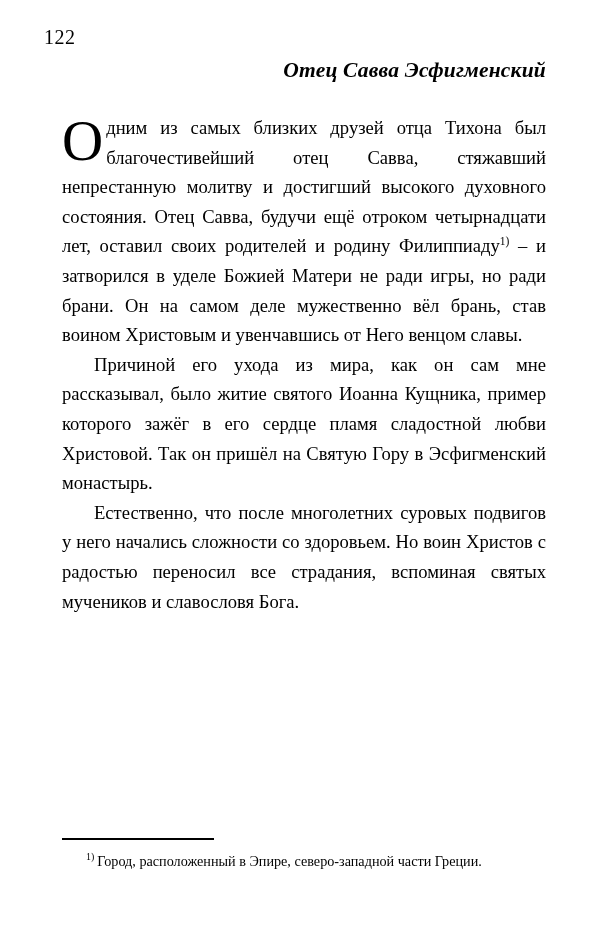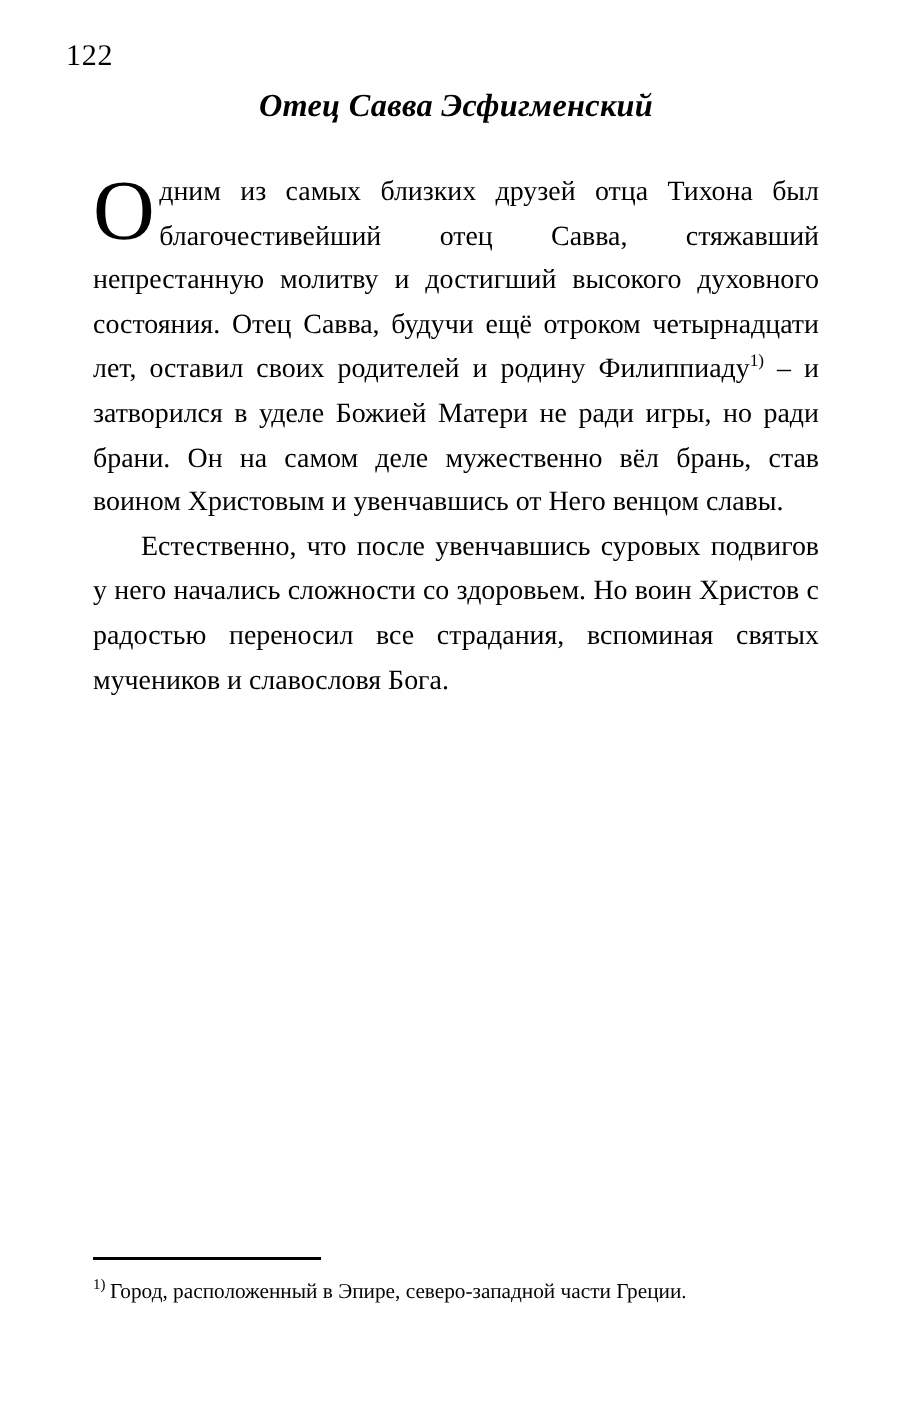--- a/index.html
+++ b/index.html
@@ -30,21 +30,21 @@
     font-size: 20px;
     letter-spacing: 0.5px;
   }
   .content {
     position: absolute;
     top: 58px;
     left: 62px;
     width: 484px;
   }
   .chapter-title {
-    text-align: center;
+    text-align: right;
     font-family: "Liberation Serif", serif;
     font-style: italic;
     font-weight: bold;
     font-size: 21.5px;
     margin: 0 0 30px 0;
     letter-spacing: 0.2px;
   }
   p {
     margin: 0;
     text-align: justify;
@@ -80,42 +80,44 @@
     width: 152px;
     height: 1.6px;
     background: #000;
     margin-bottom: 12px;
   }
   .footnote-text {
     font-size: 14.2px;
     line-height: 19px;
     text-indent: 0;
     text-align: left;
+    margin-left: 24px;
   }
   .footnote-text sup {
     font-size: 0.7em;
     margin-right: 3px;
   }
 </style>
 </head>
 <body>
 
 <div class="page">
 
   <div class="page-number">122</div>
 
   <div class="content">
 
     <h1 class="chapter-title">Отец Савва Эсфигменский</h1>
 
     <p class="first"><span class="dropcap">О</span><span>дним из самых близких друзей отца Тихона был благочестивейший отец Савва, стяжавший непрестанную молитву и достигший высокого духовного состояния. Отец Савва, будучи ещё отроком четырнадцати лет, оставил своих родителей и родину Филиппиаду<sup>1)</sup> – и затворился в уделе Божией Матери не ради игры, но ради брани. Он на самом деле мужественно вёл брань, став воином Христовым и увенчавшись от Него венцом славы.</span></p>
 
+    <p><span>Причиной его ухода из мира, как он сам мне рассказывал, было житие святого Иоанна Кущника, пример которого зажёг в его сердце пламя сладостной любви Христовой. Так он пришёл на Святую Гору в Эсфигменский монастырь.</span></p>
 
 
-    <p><span>Естественно, что после увенчавшись суровых подвигов у него начались сложности со здоровьем. Но воин Христов с радостью переносил все страдания, вспоминая святых мучеников и славословя Бога.</span></p>
+    <p><span>Естественно, что после многолетних суровых подвигов у него начались сложности со здоровьем. Но воин Христов с радостью переносил все страдания, вспоминая святых мучеников и славословя Бога.</span></p>
 
 
   </div>
 
   <div class="footnote-area">
     <div class="footnote-rule"></div>
     <div class="footnote-text"><sup>1)</sup><span>Город, расположенный в Эпире, северо-западной части Греции.</span></div>
   </div>
 
 </div>

